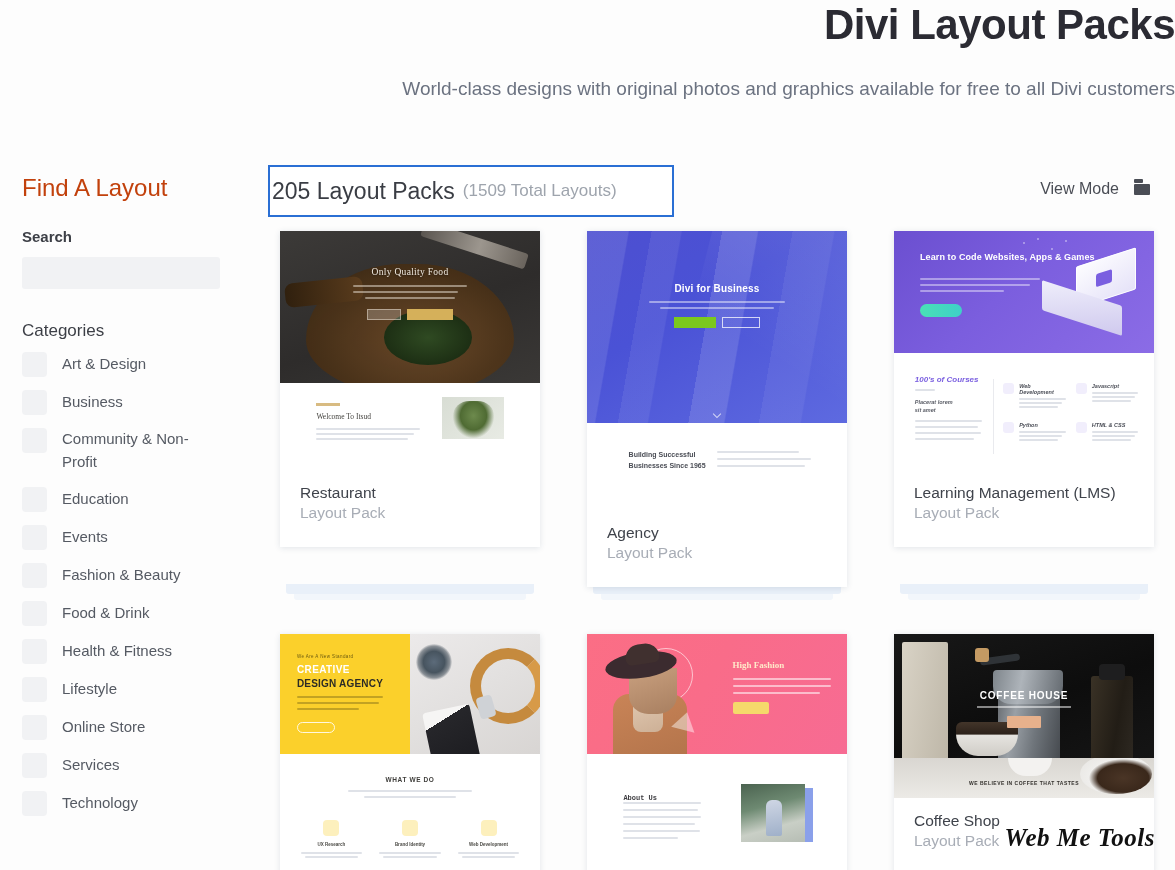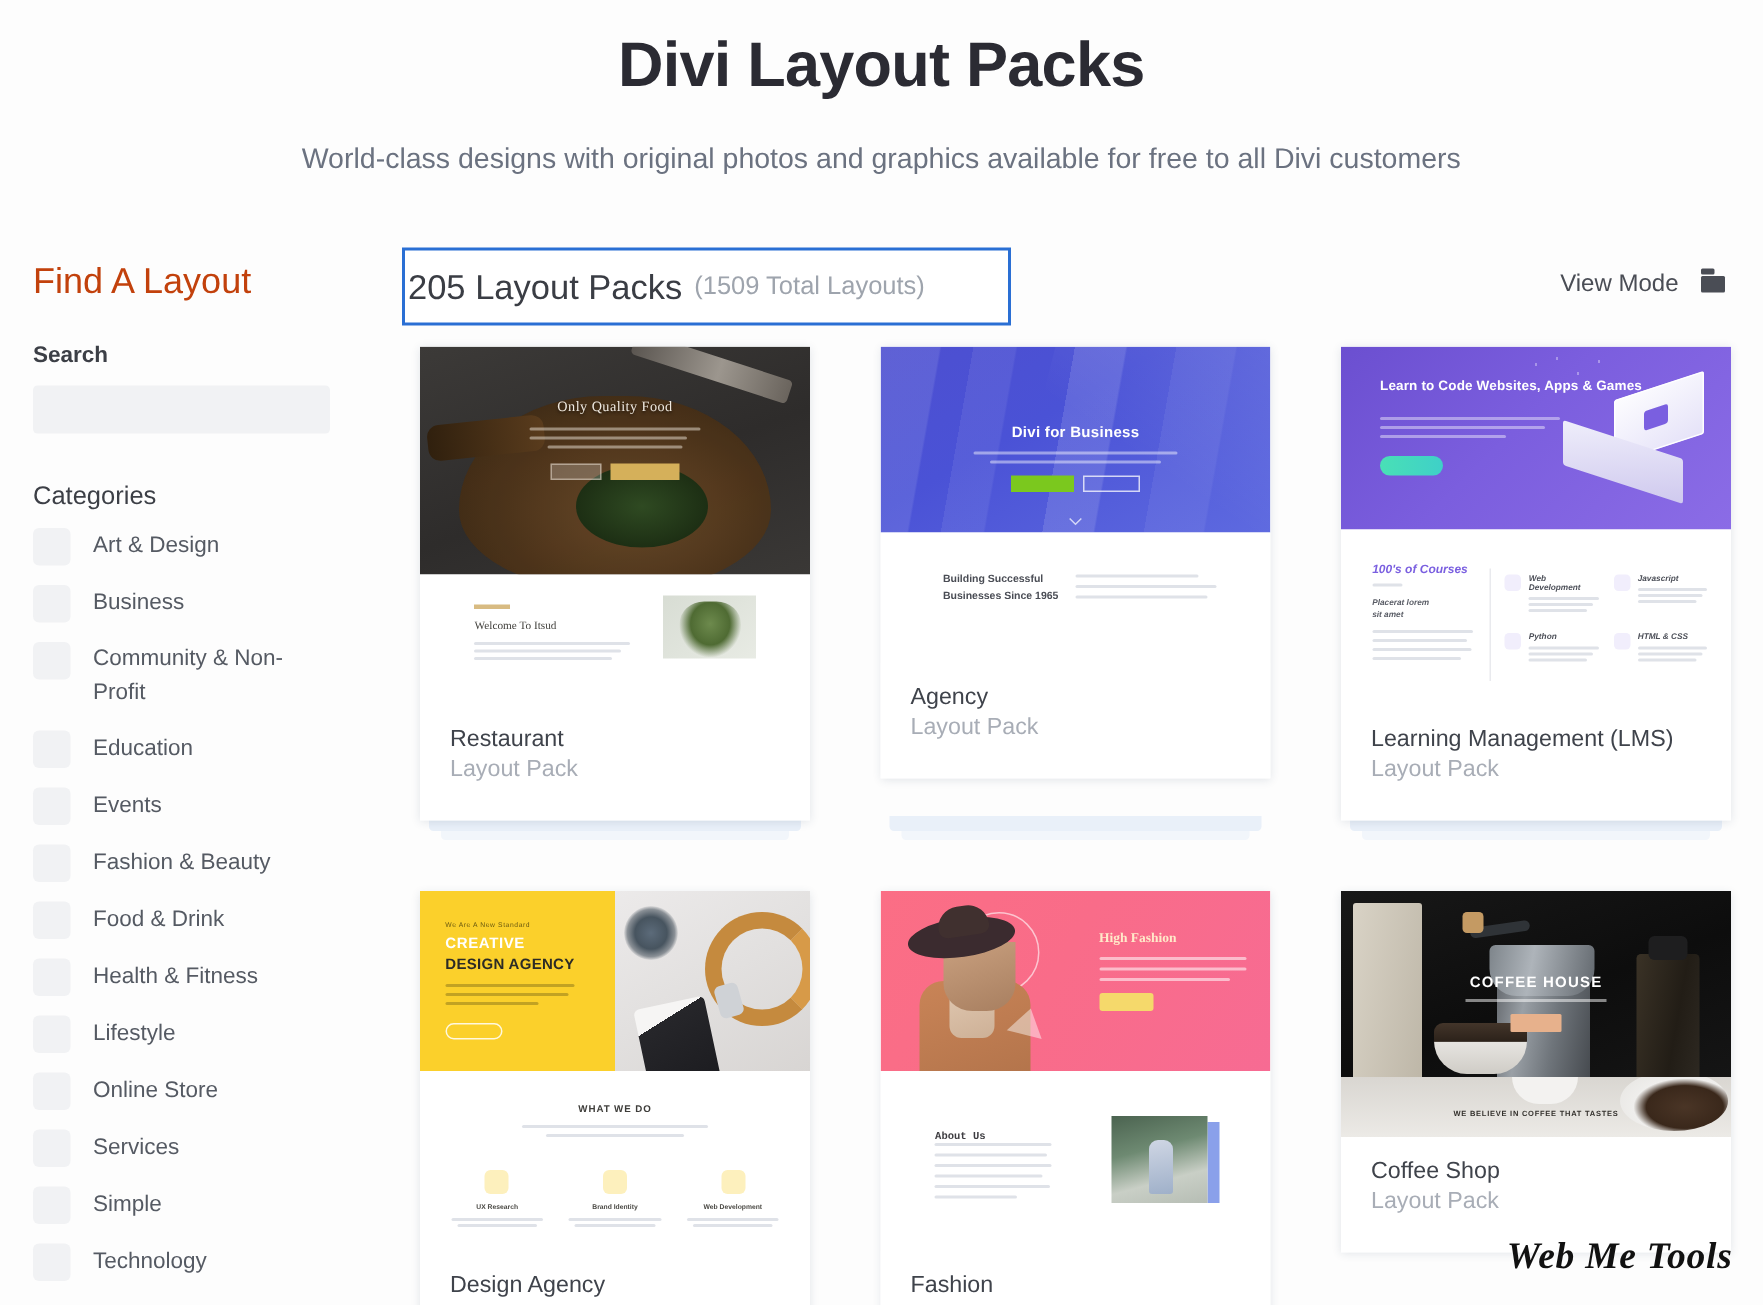--- a/index.html
+++ b/index.html
@@ -5,21 +5,21 @@
   * { box-sizing: border-box; margin: 0; padding: 0; }
   html, body {
     width: 1175px; height: 870px;
     background: #fdfdfd;
     font-family: "Liberation Sans", sans-serif;
     overflow: hidden;
   }
   .page { position: relative; width: 1175px; height: 870px; }
 
   
-  .hero { text-align: center; padding-top: 18px; }
+  .hero { text-align: right; }
   .hero-title {
     font-size: 42px; font-weight: 700; color: #2b2b33;
     letter-spacing: -0.5px; line-height: 1.2;
   }
   .hero-sub {
     font-size: 19px; color: #6b7280; font-weight: 400;
     margin-top: 26px; line-height: 1.4;
   }
 
   
@@ -146,21 +146,21 @@
     background: linear-gradient(140deg,#d8ddd4,#e8ebe4);
     overflow: hidden;
   }
   .rb-plant {
     position: absolute; left: 18%; top: 10%; width: 66%; height: 88%;
     background: radial-gradient(ellipse at 50% 40%, #6d8a4d 0%, #4f6b33 45%, transparent 72%);
     border-radius: 40%;
   }
 
   
-  .ag-hero { height: 124px; background: linear-gradient(150deg,#4d4fd0 0%, #4a52d6 40%, #5e6ae0 100%); }
+  .ag-hero { height: 192px; background: linear-gradient(150deg,#4d4fd0 0%, #4a52d6 40%, #5e6ae0 100%); }
   .ag-city {
     position: absolute; inset: 0;
     background:
       linear-gradient(100deg, rgba(255,255,255,.10) 0 14%, transparent 14.5% 22%,
         rgba(255,255,255,.07) 22% 32%, transparent 32.5% 46%,
         rgba(255,255,255,.12) 46% 58%, transparent 58.5% 70%,
         rgba(255,255,255,.06) 70% 84%, transparent 84.5% 100%);
   }
   .ag-diag {
     position: absolute; right: -10%; top: -20%; width: 70%; height: 140%;
@@ -462,24 +462,20 @@
         <span class="cat-box"></span>
         <span class="cat-name">Lifestyle</span>
       </div>
       <div class="cat-item">
         <span class="cat-box"></span>
         <span class="cat-name">Online Store</span>
       </div>
       <div class="cat-item">
         <span class="cat-box"></span>
         <span class="cat-name">Services</span>
-      </div>
-      <div class="cat-item">
-        <span class="cat-box"></span>
-        <span class="cat-name">Simple</span>
       </div>
       <div class="cat-item">
         <span class="cat-box"></span>
         <span class="cat-name">Technology</span>
       </div>
     </div>
   </div>
 
   <div class="grid">
 

